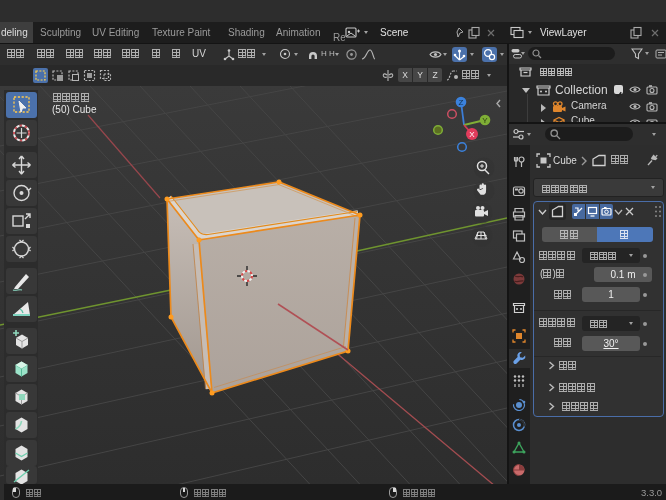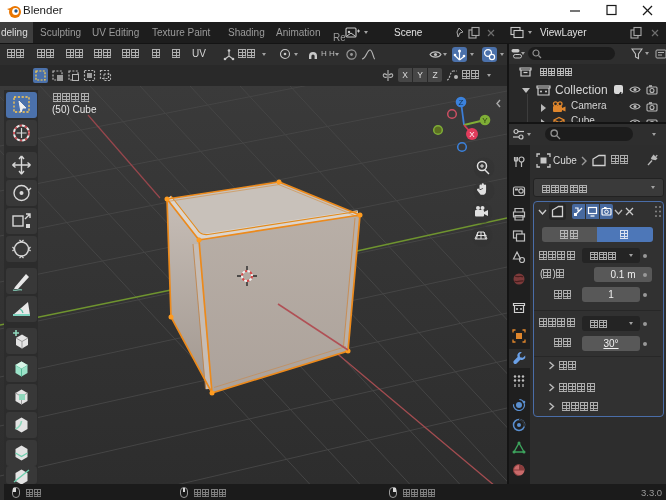--- a/index.html
+++ b/index.html
@@ -21,54 +21,39 @@
 linear-gradient(currentColor,currentColor) 0 1px/1px 5.5px no-repeat,
 linear-gradient(currentColor,currentColor) 6.1px 1px/1px 5.5px no-repeat;}
 .dn{display:inline-block;width:0;height:0;border-left:2.6px solid transparent;border-right:2.6px solid transparent;border-top:3.4px solid #a2a2a2;}
 .txt{color:#c8c8c8;font-size:10px;white-space:nowrap;}
 .tb{left:6px;width:31px;height:26px;background:#383838;border-radius:3px;}
 .zr{display:flex;align-items:flex-start;}
 </style></head>
 <body>
 <div id="app">
 
-<div class="abs" style="left:0;top:0;width:666px;height:22px;background:#ffffff;">
-  <svg class="abs" style="left:6px;top:3px" width="16" height="16" viewBox="0 0 16 16">
-    <circle cx="9" cy="9" r="6" fill="#ea7600"></circle>
-    <circle cx="9.5" cy="8.5" r="3.4" fill="#fff"></circle>
-    <circle cx="10" cy="8" r="1.7" fill="#265787"></circle>
-    <path d="M1 6 L8 4 L5 8 Z" fill="#ea7600"></path>
-  </svg>
-  <div class="abs" style="left:23px;top:4px;font-size:11.5px;color:#1b1b1b;">Blender</div>
-  <svg class="abs" style="left:568px;top:4px" width="90" height="14" viewBox="0 0 90 14">
-    <line x1="2" y1="7" x2="12" y2="7" stroke="#1a1a1a" stroke-width="1.2"></line>
-    <rect x="39" y="1.5" width="9" height="9" fill="none" stroke="#1a1a1a" stroke-width="1.2"></rect>
-    <line x1="75" y1="2" x2="84" y2="11" stroke="#1a1a1a" stroke-width="1.2"></line>
-    <line x1="84" y1="2" x2="75" y2="11" stroke="#1a1a1a" stroke-width="1.2"></line>
-  </svg>
-</div>
 
 <div class="abs" style="left:0;top:22px;width:666px;height:22px;background:#1d1d1d;">
   <div class="abs" style="left:0;top:0;width:33px;height:22px;background:#3e3e3e;"></div>
   <div class="abs txt" style="left:1px;top:5px;color:#dedede;">deling</div>
   <div class="abs txt" style="left:40px;top:5px;color:#9b9b9b;">Sculpting</div>
   <div class="abs txt" style="left:92px;top:5px;color:#9b9b9b;">UV Editing</div>
   <div class="abs txt" style="left:152px;top:5px;color:#9b9b9b;">Texture Paint</div>
   <div class="abs txt" style="left:228px;top:5px;color:#9b9b9b;">Shading</div>
   <div class="abs txt" style="left:276px;top:5px;color:#9b9b9b;">Animation</div>
   <div class="abs" style="left:333px;top:5px;width:12px;overflow:hidden;"><span class="txt" style="color:#9b9b9b;">Rend</span></div>
 
   <svg class="abs" style="left:345px;top:4px" width="16" height="14" viewBox="0 0 16 14">
     <rect x="1" y="2" width="10" height="9" rx="1" fill="none" stroke="#c8c8c8" stroke-width="1.1"></rect>
     <circle cx="4" cy="6" r="1.2" fill="#c8c8c8"></circle>
         <path d="M2 10 L6 7 L10 10" stroke="#c8c8c8" fill="none"></path>
     <path d="M12 5 l3 0 M13.5 3.5 l0 3" stroke="#c8c8c8" stroke-width="1"></path>
   </svg>
   <div class="abs dn" style="left:364px;top:9px;"></div>
-  <div class="abs txt" style="left:394px;top:5px;color:#e2e2e2;">Scene</div>
+  <div class="abs txt" style="left:380px;top:5px;color:#e2e2e2;">Scene</div>
   <svg class="abs" style="left:455px;top:4px" width="42" height="14" viewBox="0 0 42 14">
     <path d="M4 2 l4 4 -3 1 -2 4 -1 -5 z" fill="none" stroke="#a8a8a8" stroke-width="1"></path>
     <rect x="14" y="4" width="7" height="8" fill="none" stroke="#a8a8a8" stroke-width="1.1"></rect>
     <rect x="17" y="1.5" width="7" height="8" fill="#1d1d1d" stroke="#a8a8a8" stroke-width="1.1"></rect>
     <path d="M33 4 l6 6 m0 -6 l-6 6" stroke="#6e6e6e" stroke-width="1.2"></path>
   </svg>
 
   <svg class="abs" style="left:510px;top:4px" width="16" height="14" viewBox="0 0 16 14">
     <rect x="1" y="1.5" width="9" height="7" fill="none" stroke="#c8c8c8" stroke-width="1.1"></rect>
     <rect x="4" y="4.5" width="9" height="7" fill="#1d1d1d" stroke="#c8c8c8" stroke-width="1.1"></rect>

